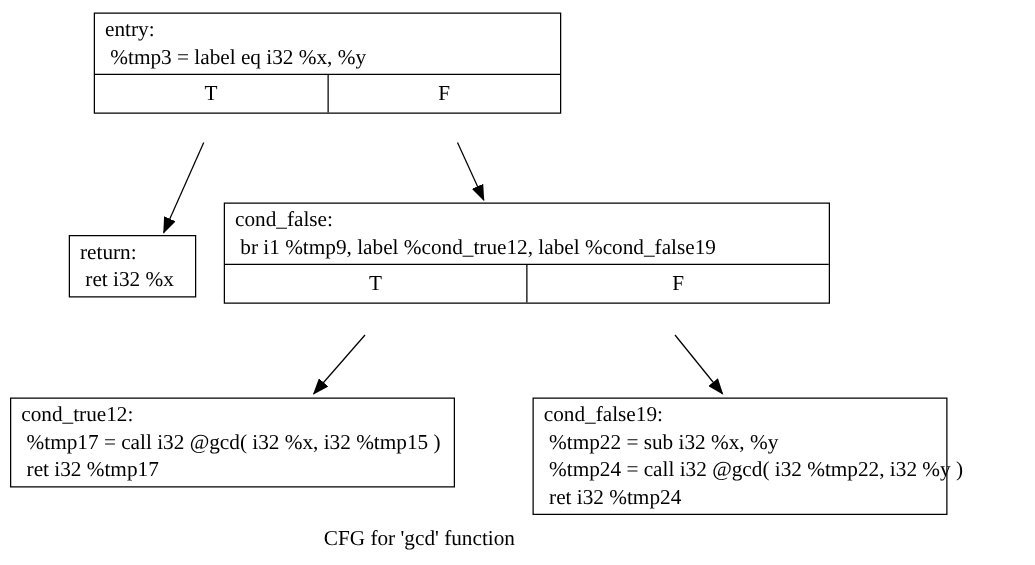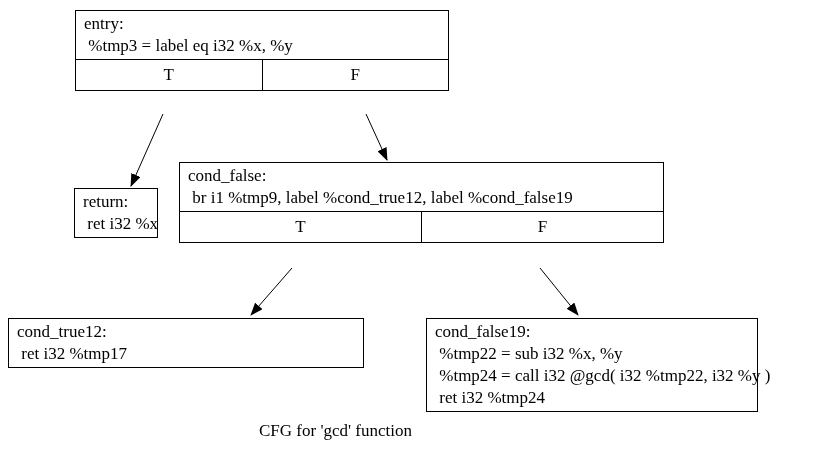--- a/index.html
+++ b/index.html
@@ -88,41 +88,42 @@
     <div class="body">
       <div class="title">entry:</div>
       <div class="insn"> %tmp3 = label eq i32 %x, %y</div>
     </div>
     <div class="ports">
       <div class="port">T</div>
       <div class="port">F</div>
     </div>
   </div>
 
-  <div class="node" style="left:74px; top:188px; width:84px;">
+  <div class="node" style="left:55px; top:188px; width:102px;">
     <div class="body">
       <div class="title">return:</div>
       <div class="insn"> ret i32 %x</div>
     </div>
   </div>
 
   <div class="node" style="left:179px; top:162px; width:485px;">
     <div class="body">
       <div class="title">cond_false:</div>
       <div class="insn"> br i1 %tmp9, label %cond_true12, label %cond_false19</div>
     </div>
     <div class="ports">
       <div class="port">T</div>
       <div class="port">F</div>
     </div>
   </div>
 
   <div class="node" style="left:8px; top:318px; width:356px;">
     <div class="body">
       <div class="title">cond_true12:</div>
+      <div class="insn"> %tmp17 = call i32 @gcd( i32 %x, i32 %tmp15 )</div>
       <div class="insn"> ret i32 %tmp17</div>
     </div>
   </div>
 
   <div class="node" style="left:426px; top:318px; width:332px;">
     <div class="body">
       <div class="title">cond_false19:</div>
       <div class="insn"> %tmp22 = sub i32 %x, %y</div>
       <div class="insn"> %tmp24 = call i32 @gcd( i32 %tmp22, i32 %y )</div>
       <div class="insn"> ret i32 %tmp24</div>

